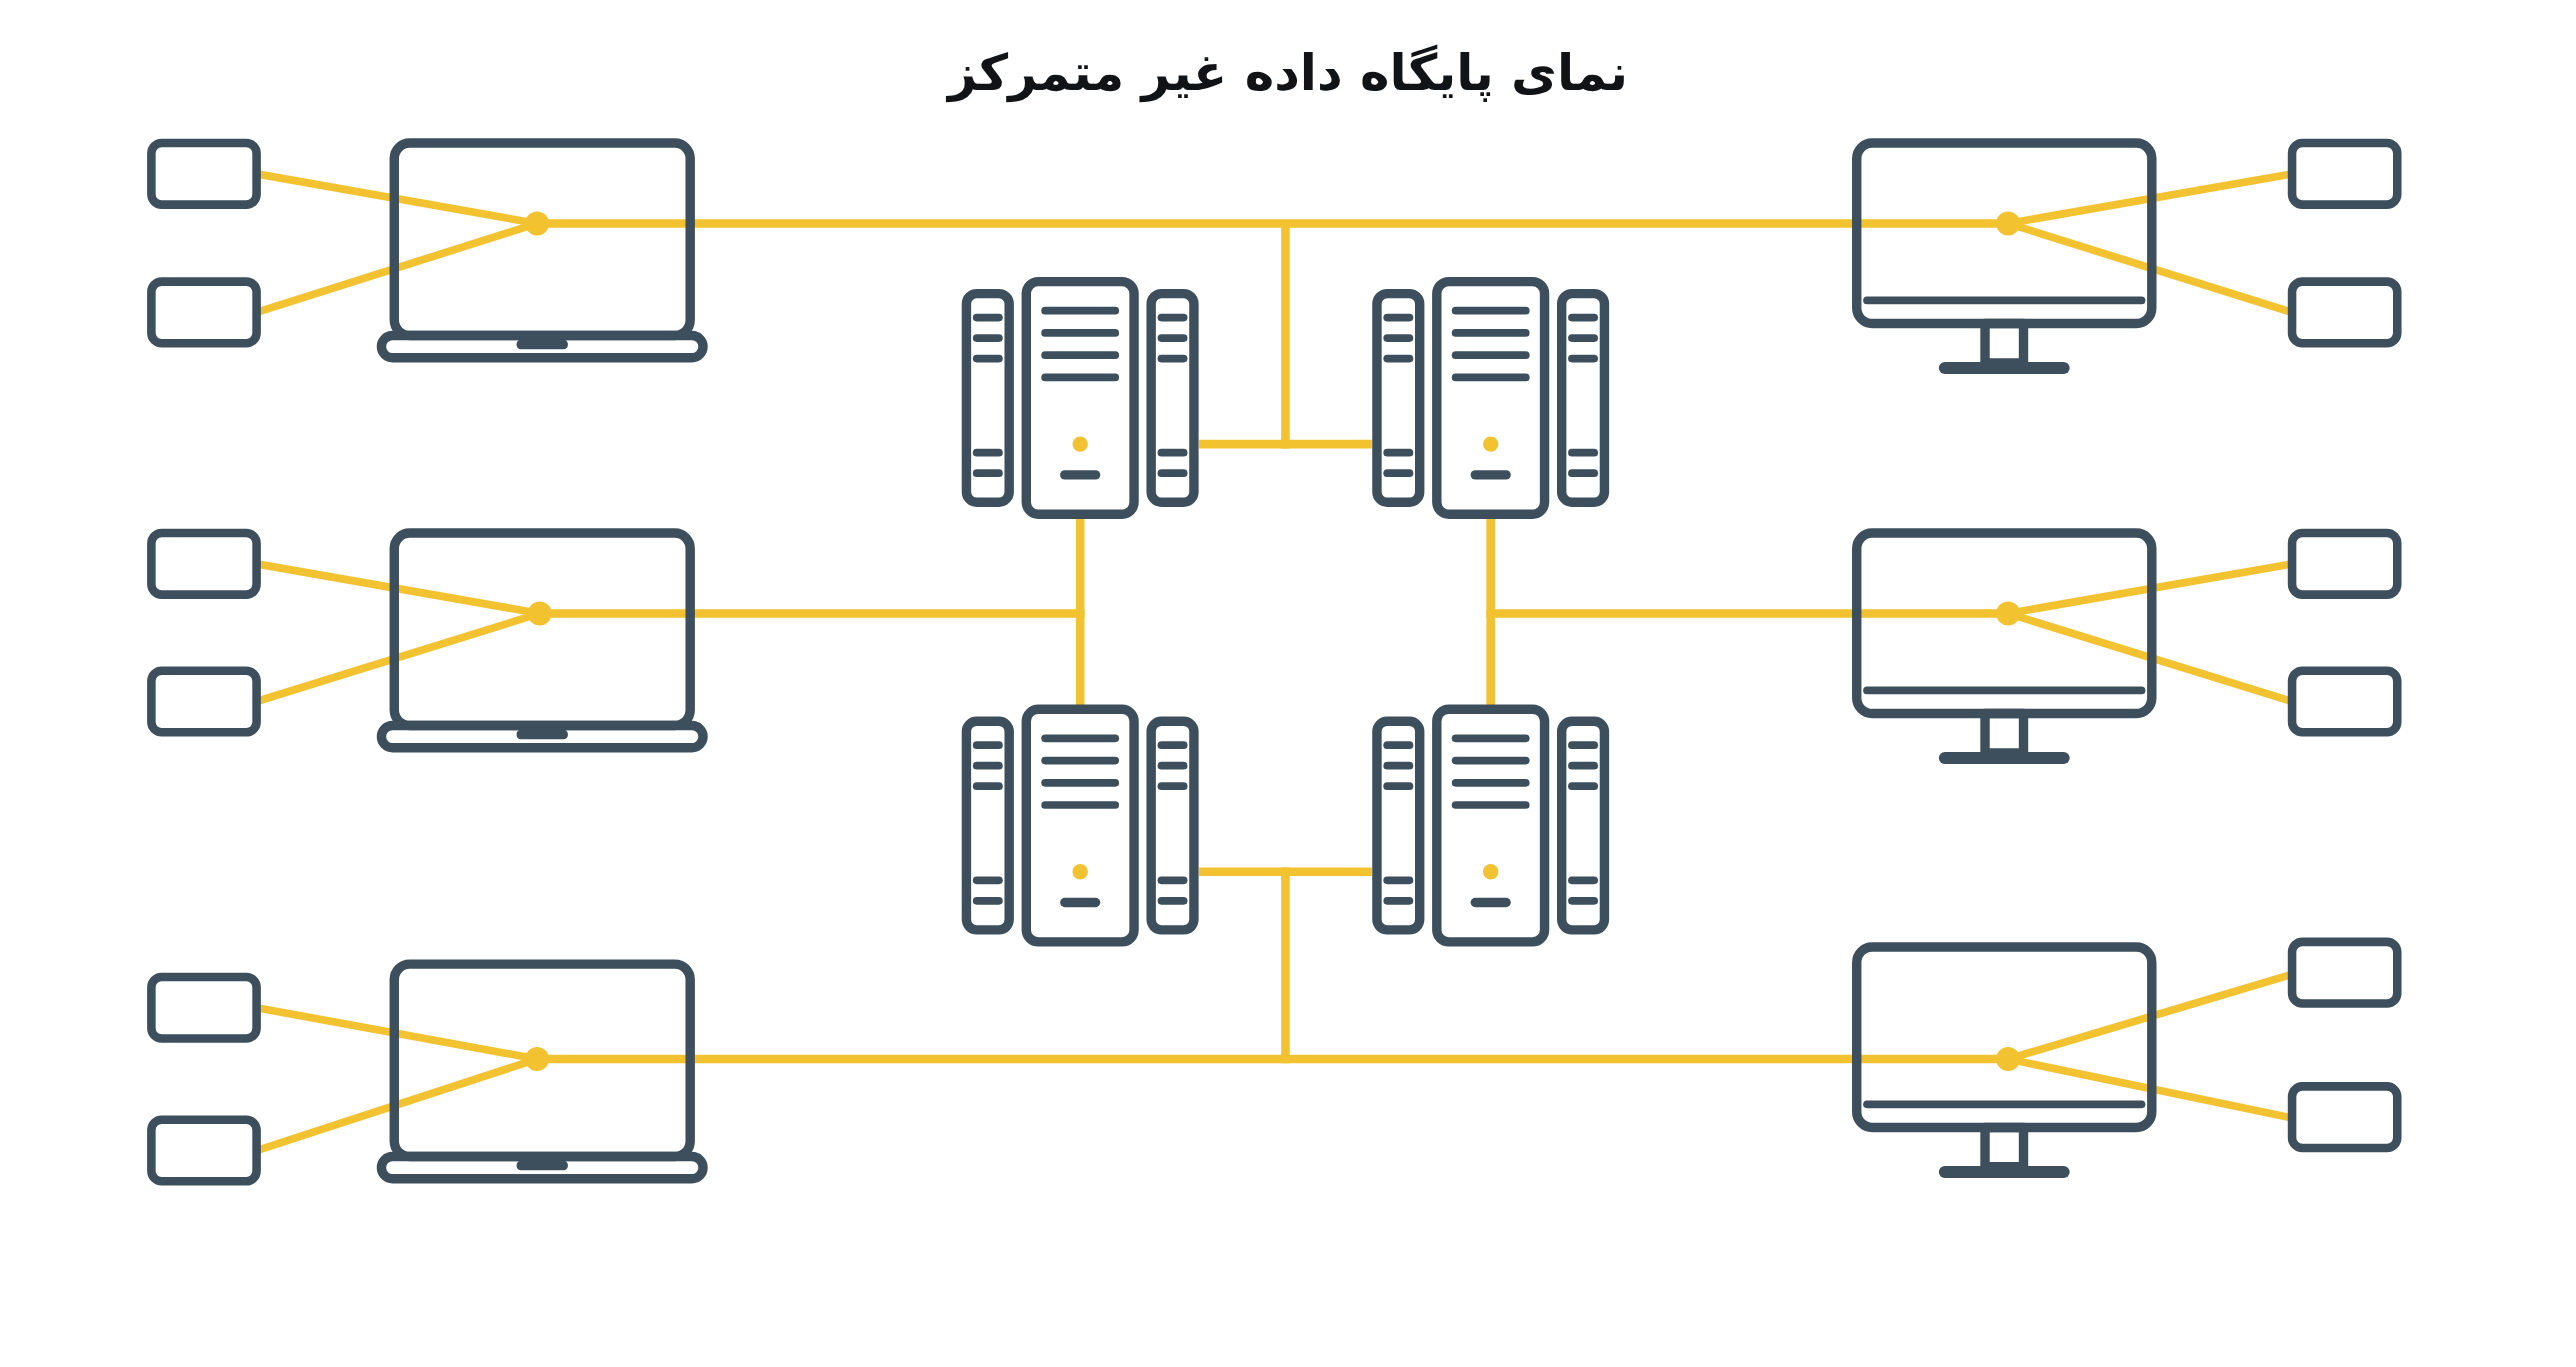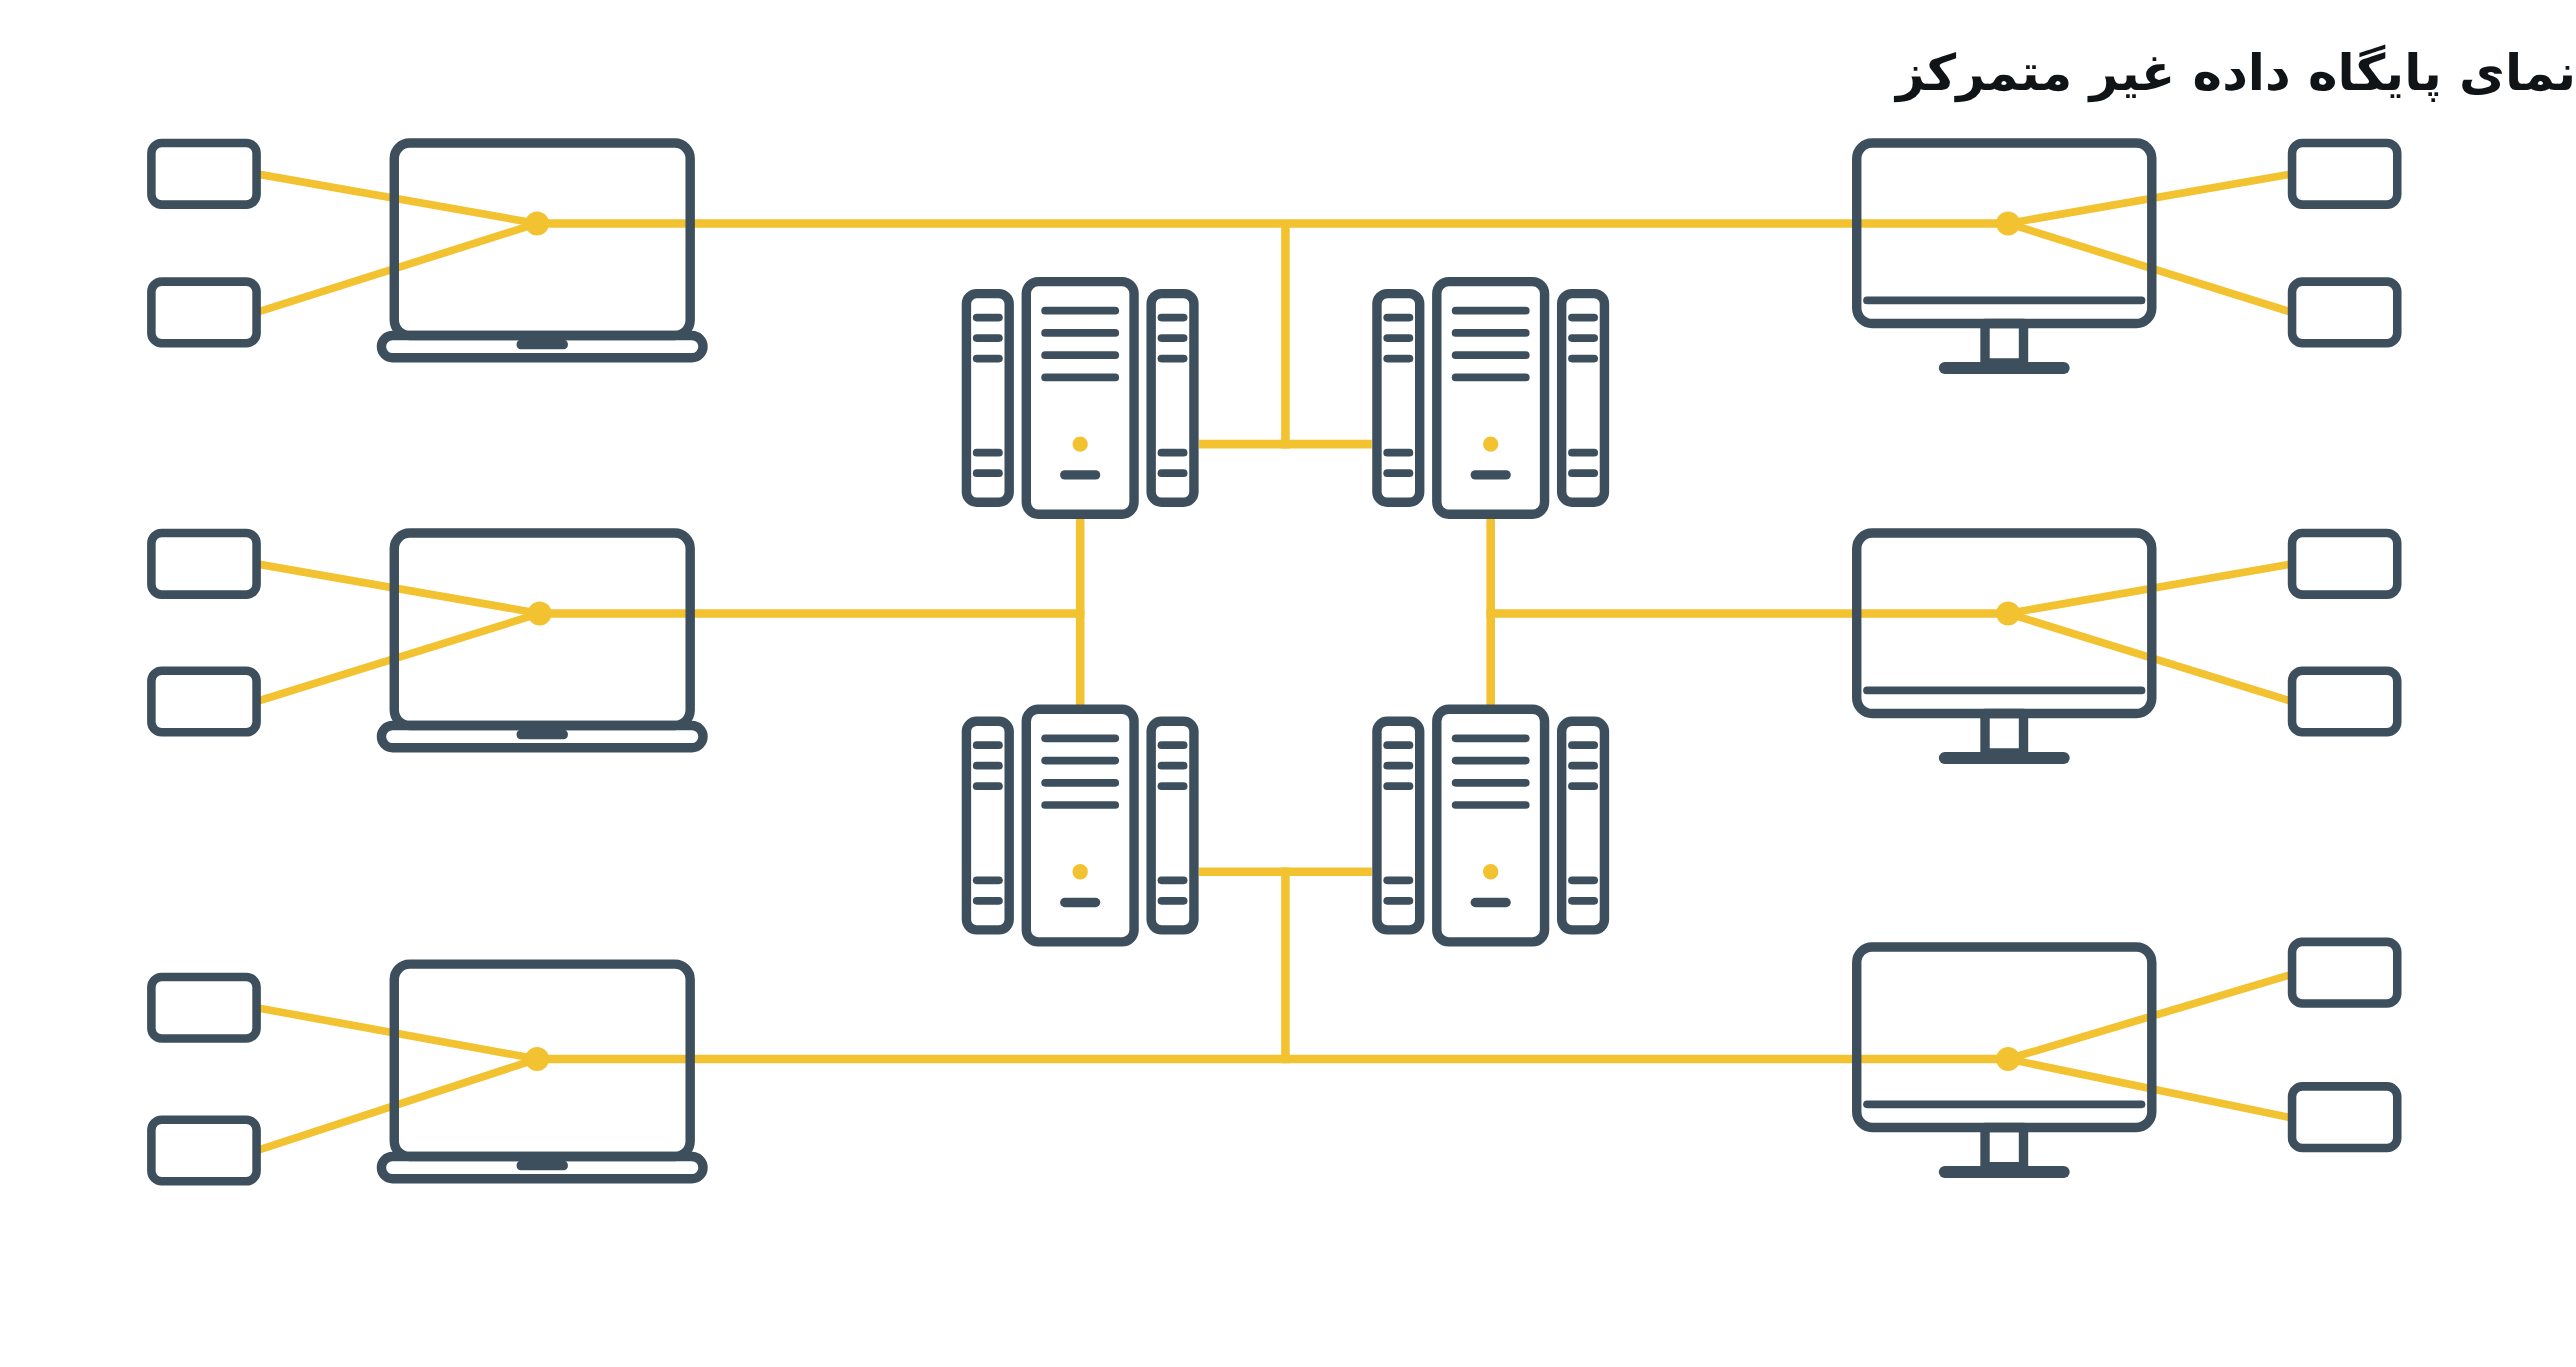--- a/index.html
+++ b/index.html
@@ -9,21 +9,21 @@
     background: #ffffff;
     position: relative;
     overflow: hidden;
     font-family: "DejaVu Sans", sans-serif;
   }
   .title {
     position: absolute;
     top: 44px;
     left: 0;
     width: 100%;
-    text-align: right;
+    text-align: center;
     direction: rtl;
     font-size: 50px;
     font-weight: bold;
     color: #111417;
     letter-spacing: 0;
   }
   svg.diagram {
     position: absolute;
     top: 0;
     left: 0;

